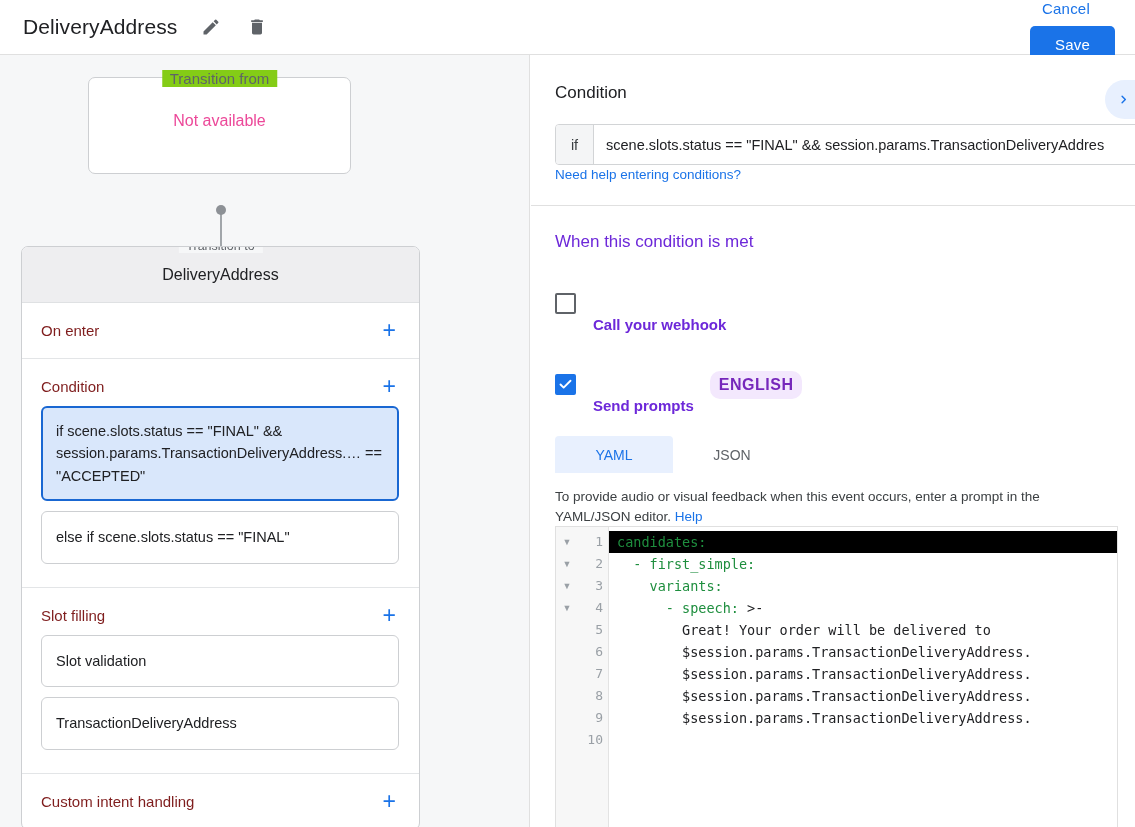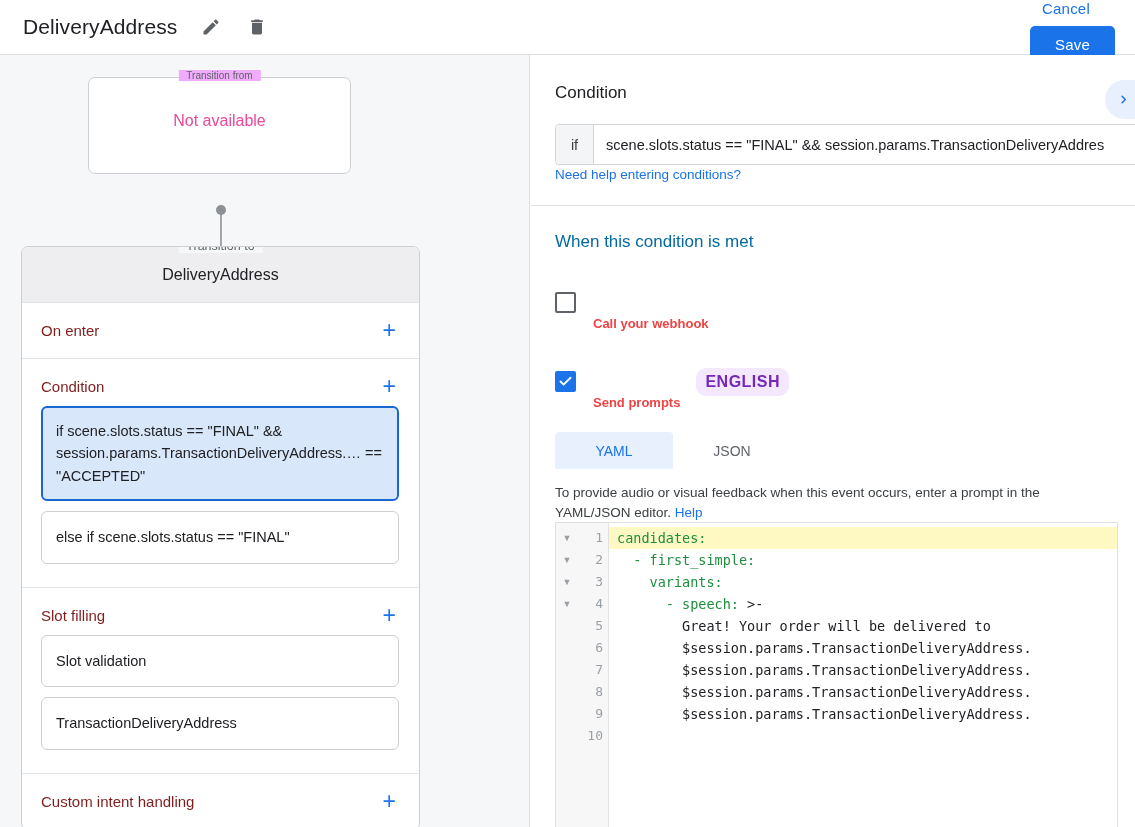--- a/index.html
+++ b/index.html
@@ -79,23 +79,23 @@
     position: absolute;
     border: 1px solid #cdcfd2;
     border-radius: 7px;
     background: #ffffff;
   }
   .fieldset-legend {
     position: absolute;
     top: -8px;
     left: 50%;
     transform: translateX(-50%);
-    background: #f0abfc;
+    background: #84cc16;
     padding: 0 8px;
-    font-size: 10px;
+    font-size: 15px;
     color: #5f6368;
     white-space: nowrap;
   }
 
   
   #transition-from-card {
     left: 88px; top: 22px;
     width: 263px; height: 97px;
   }
   #transition-from-value {
@@ -227,41 +227,41 @@
   }
   .help-link {
     display: inline-block;
     color: #1a73e8;
     font-size: 13.5px;
     text-decoration: none;
     cursor: pointer;
   }
 
   #met-section { padding: 26px 20px 0 24px; }
-  #met-heading { font-size: 17px; color: #0369a1; }
+  #met-heading { font-size: 17px; color: #6d28d9; }
 
   .cb-row { display: flex; align-items: center; margin-top: 22px; }
   .cbox {
     width: 21px; height: 21px;
     border: 2px solid #5f6368;
     border-radius: 2px;
     background: #ffffff;
     flex: 0 0 21px;
     cursor: pointer;
   }
   .cbox.checked {
     background: #1a73e8;
     border-color: #1a73e8;
     display: flex; align-items: center; justify-content: center;
   }
   .cb-label {
     margin-left: 17px;
-    font-size: 13px;
+    font-size: 15px;
     font-weight: bold;
-    color: #ef4444;
+    color: #6d28d9;
     margin-top: 42px;
   }
   #lang-badge {
     margin-left: 16px;
     background: #f3e8fd;
     color: #7627bb;
     font-size: 16px;
     font-weight: bold;
     letter-spacing: 0.5px;
     padding: 5px 9px;
@@ -320,21 +320,21 @@
   #code-area {
     flex: 1 1 auto;
     padding: 4px 0 0 8px;
     font-family: "DejaVu Sans Mono", monospace;
     font-size: 13.5px;
     white-space: pre;
     overflow: hidden;
     color: #202124;
   }
   .cline { height: 22px; line-height: 22px; }
-  .cline.hl { background: #fef9c3; margin-left: -8px; padding-left: 8px; }
+  .cline.hl { background: #000000; margin-left: -8px; padding-left: 8px; }
   .tok-key { color: #1e8e3e; }
   .tok-plain { color: #202124; }
 </style>
 </head>
 <body>
 
 <div id="topbar">
   <div id="page-title">DeliveryAddress</div>
 
   <div class="tb-icon">

